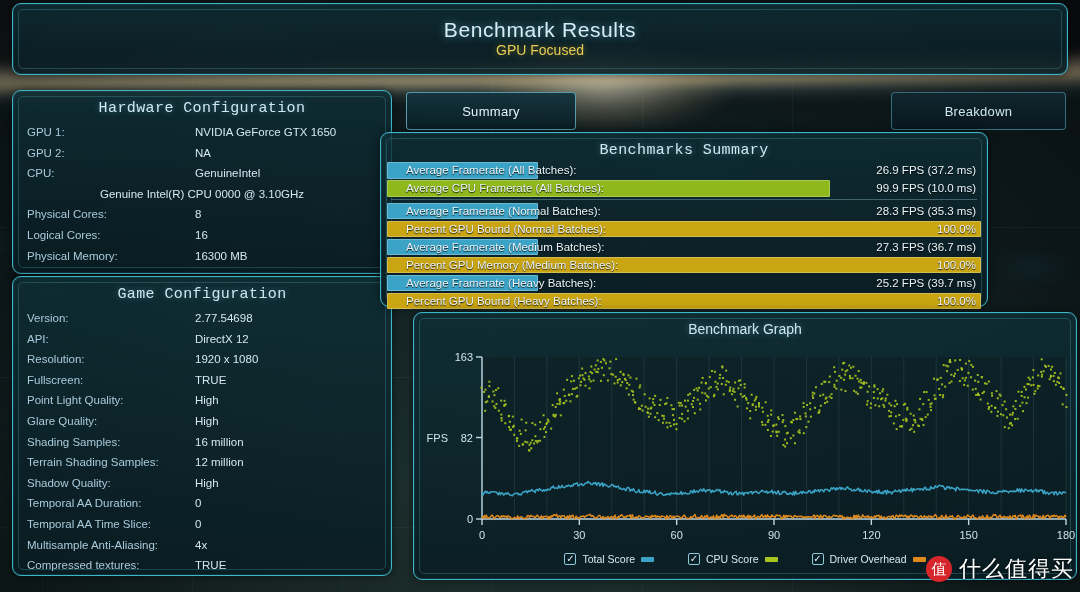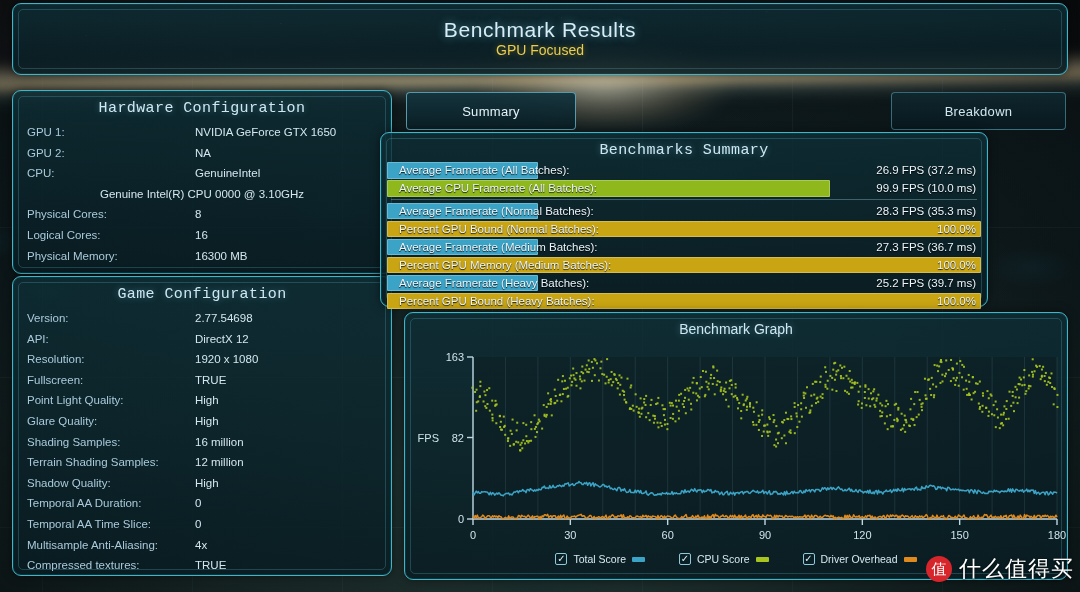--- a/index.html
+++ b/index.html
@@ -139,36 +139,36 @@
   }
   .tab.active {
     background: linear-gradient(180deg, rgba(20,52,62,0.95), rgba(11,30,37,0.97));
     color: #e4f3fa;
     border-color: rgba(120,205,225,0.7);
   }
   #tab-summary { left: 2px; width: 170px; }
   #tab-breakdown { left: 487px; width: 175px; }
 
   #summaryPanel { left: 380px; top: 132px; width: 608px; height: 175px; }
-  #graphPanel { left: 404px; top: 312px; width: 664px; height: 268px; }
+  #graphPanel { left: 413px; top: 312px; width: 664px; height: 268px; }
 
   
   .bars { padding: 3px 6px 0 6px; }
   .bar-row {
     position: relative; height: 16.5px; margin-bottom: 1.5px;
     display: flex; align-items: center;
   }
   .bar-row .fill {
     position: absolute; left: 0; top: 0; bottom: 0;
     border: 1px solid rgba(255,255,255,0.25);
     border-radius: 1px;
   }
   .bar-row .rowlabel {
     position: relative; z-index: 2; font-size: 11.5px; color: #eaf4f9;
-    padding-left: 12px; white-space: nowrap;
+    padding-left: 19px; white-space: nowrap;
     text-shadow: 0 1px 1px rgba(0,0,0,.85);
   }
   .bar-row .rowval {
     position: absolute; right: 5px; z-index: 2; font-size: 11.5px; color: #eaf4f9;
     text-shadow: 0 1px 1px rgba(0,0,0,.85);
   }
   .group-div {
     height: 1px; background: rgba(140,190,205,0.40); margin: 2px 4px 3px 4px;
   }
 

